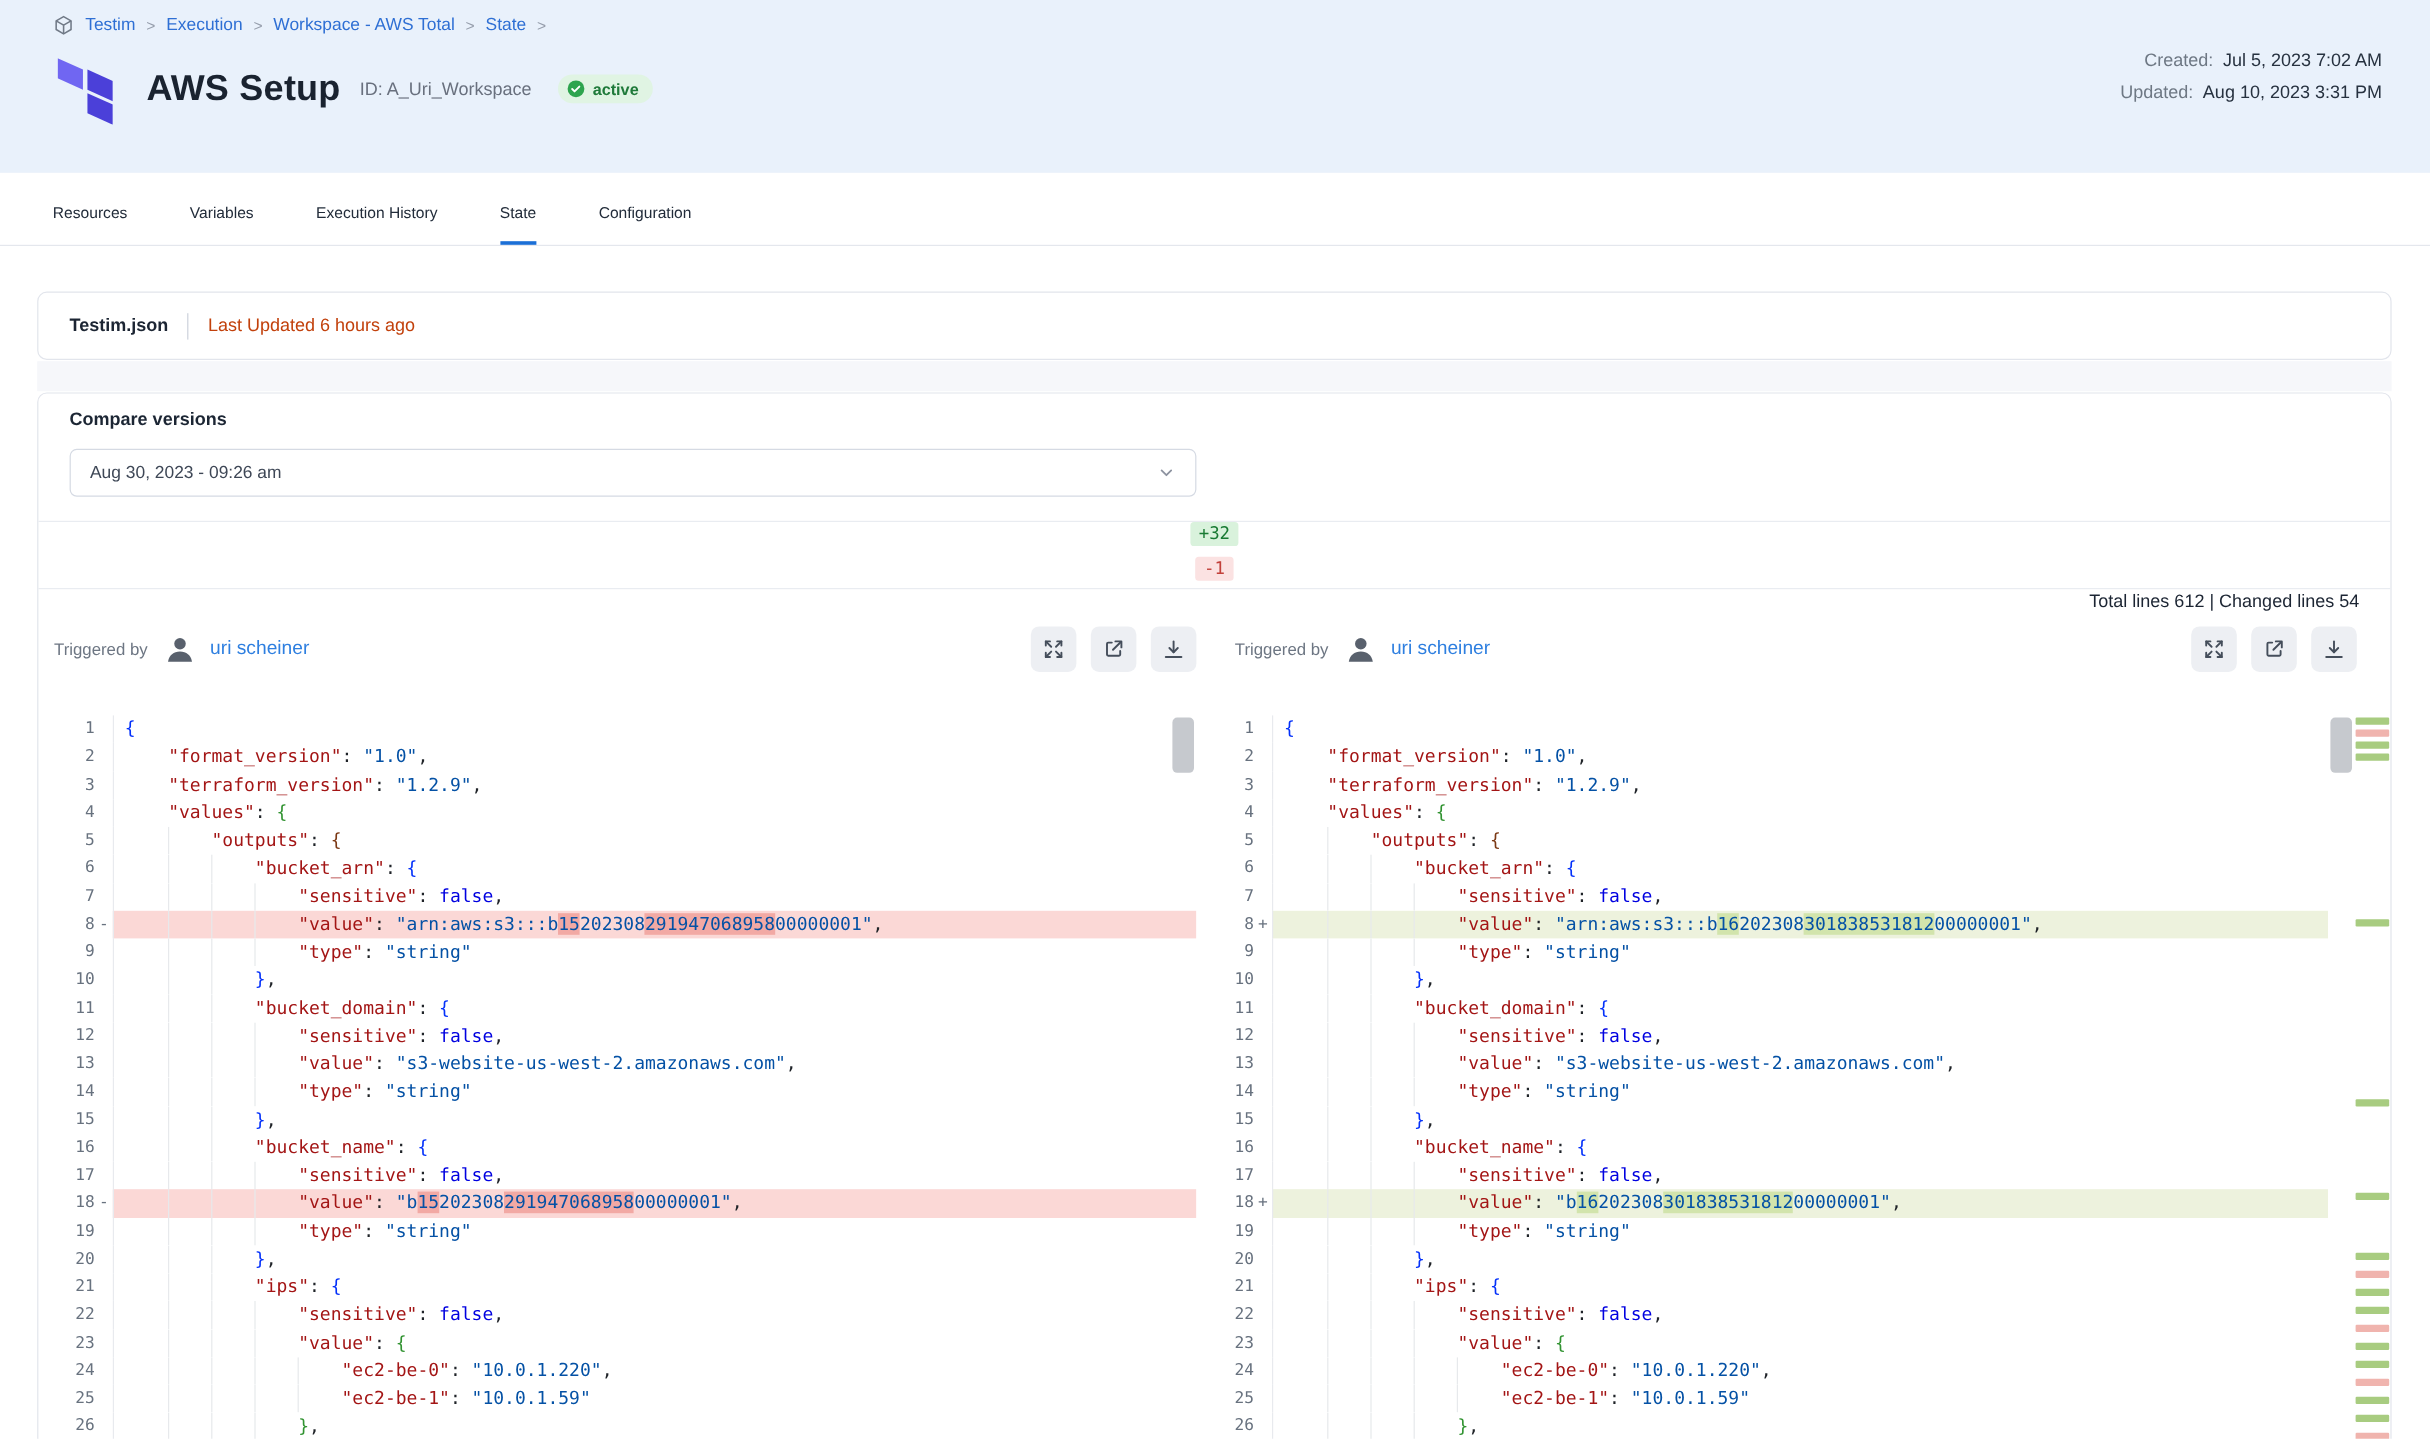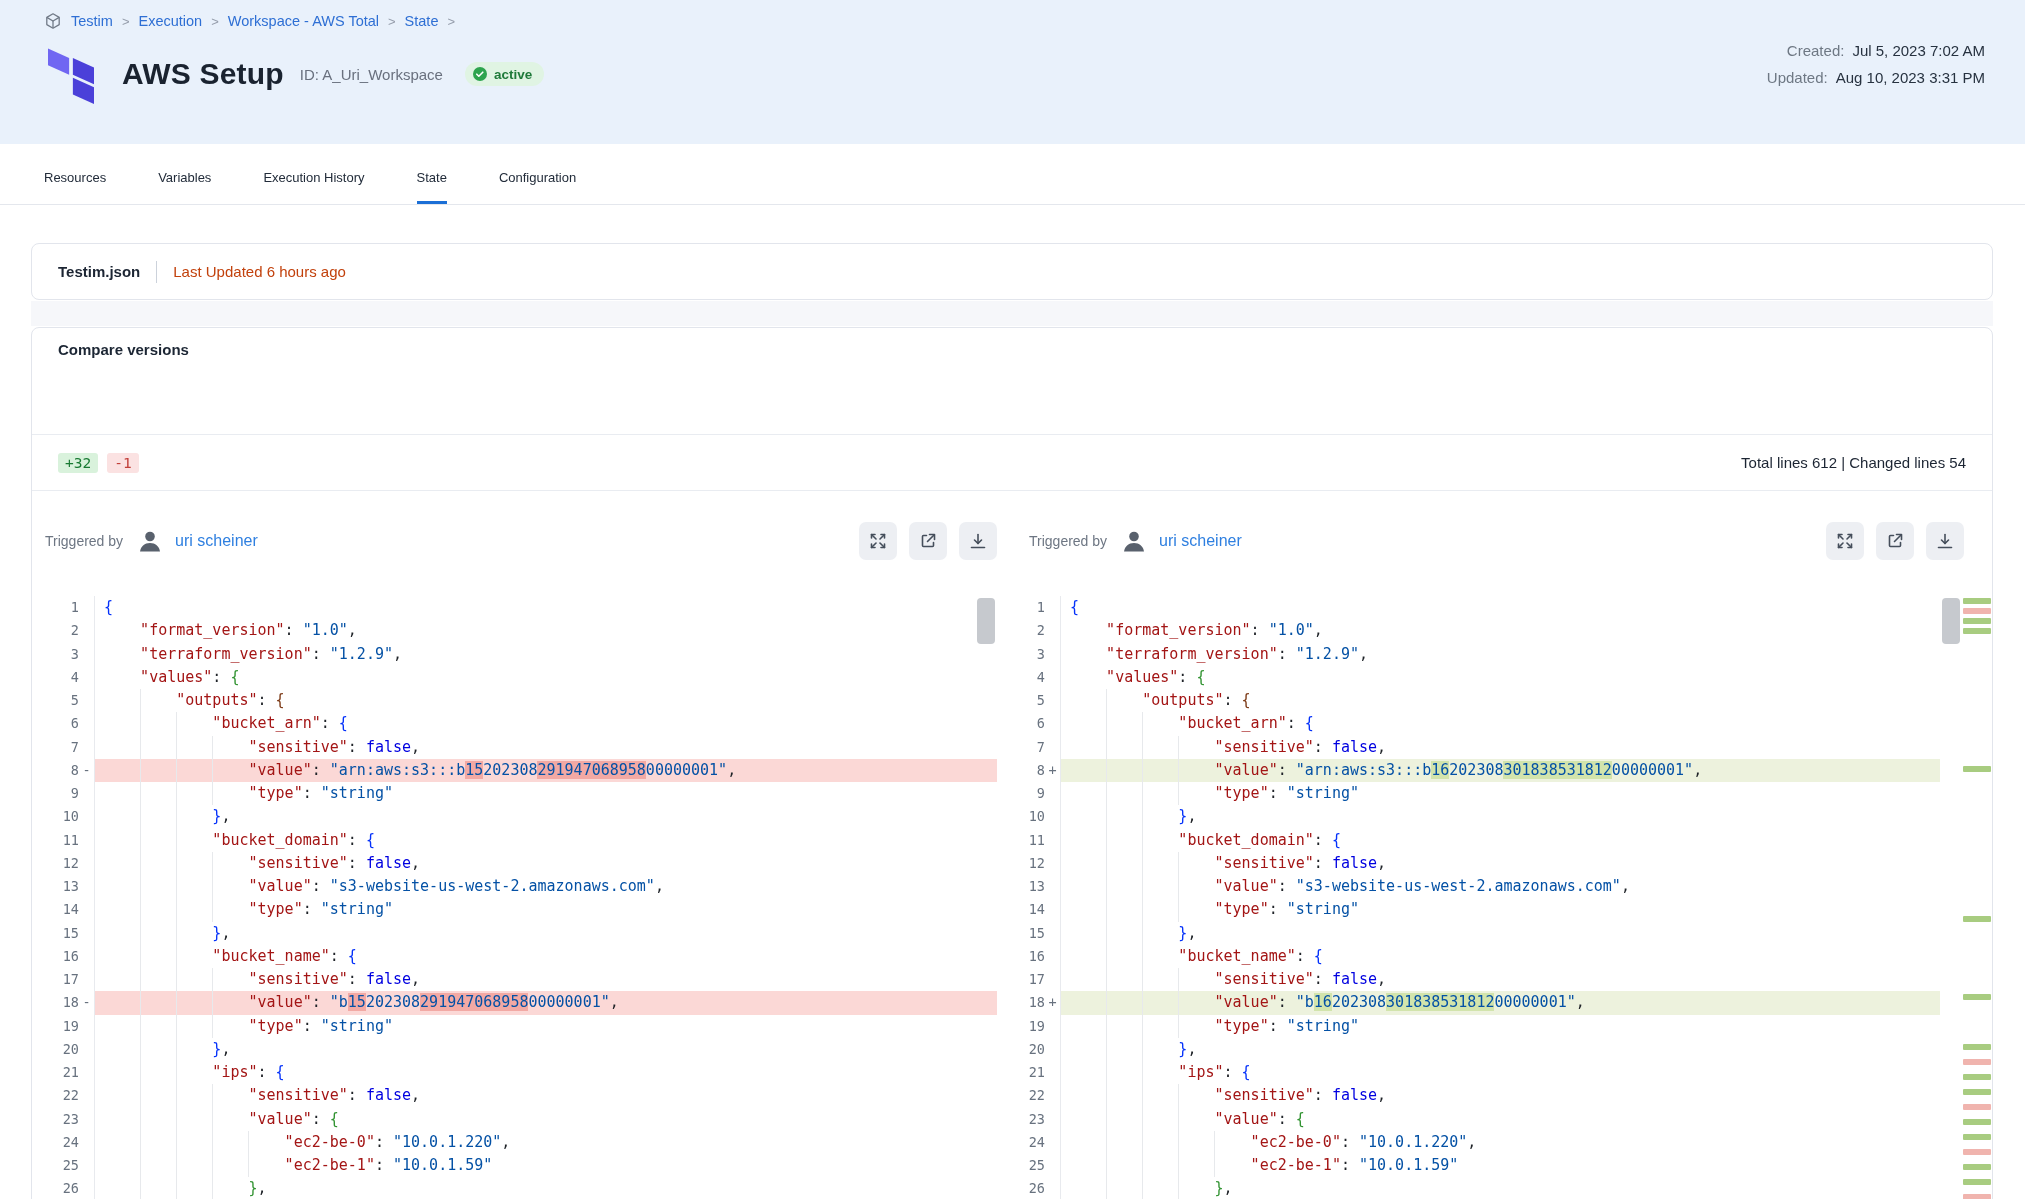--- a/index.html
+++ b/index.html
@@ -33,21 +33,21 @@
   .fupd{font-size:15px;color:#c2410c;}
 
   .main-card{position:absolute;left:31px;top:327px;width:1962px;height:880px;}
   .cmp-title{position:absolute;left:26px;top:13px;font-size:15px;font-weight:700;color:#1c2634;}
   .dd{position:absolute;top:46px;height:40px;border:1px solid #d5dae3;border-radius:6px;background:#fff;
       display:flex;align-items:center;justify-content:space-between;padding:0 16px;font-size:14.5px;color:#3e4756;
       box-sizing:border-box;cursor:pointer;}
   .dd-left{left:26px;width:939px;}
   .dd-right{left:1010px;width:915px;}
   .summary-band{position:absolute;left:0;top:106px;width:100%;height:57px;border-top:1px solid #e9ecf1;
-      border-bottom:1px solid #e9ecf1;display:flex;align-items:center;padding:0 26px;box-sizing:border-box;gap:9px;}
+      border-bottom:1px solid #e9ecf1;display:flex;align-items:center;padding:0 26px;box-sizing:border-box;gap:9px;flex-direction:column;}
   .badge-add,.badge-del{font-family:"DejaVu Sans Mono",monospace;font-size:14.5px;padding:2px 7px;border-radius:3px;}
   .badge-add{background:#d9f2dc;color:#197a33;}
   .badge-del{background:#fbe2e2;color:#c2403a;}
   .totals{margin-left:auto;font-size:15px;color:#1c2533;}
 
   .panel-head{position:absolute;top:178px;height:70px;display:flex;align-items:center;}
   .panel-head.lt{left:13px;width:952px;}
   .panel-head.rt{left:997px;width:935px;}
   .tb-label{font-size:14px;color:#6d7683;margin-right:14px;}
   .user{font-size:16px;color:#2e7fe0;margin-left:12px;cursor:pointer;}
@@ -148,20 +148,28 @@
 
 <section class="card file-card">
   <span class="fname">Testim.json</span>
   <span class="vdiv"></span>
   <span class="fupd">Last Updated 6 hours ago</span>
 </section>
 
 <section class="card main-card">
   <div class="cmp-title">Compare versions</div>
 
+  <div class="dd dd-left">
+    <span>Aug 30, 2023 - 09:26 am</span>
+    <span style="display:flex;">
+      <svg width="16" height="16" viewBox="0 0 16 16" fill="none" stroke="#8d93a0" stroke-width="1.5" stroke-linecap="round" stroke-linejoin="round">
+          <path d="M4 6l4 4 4-4"></path>
+        </svg>
+    </span>
+  </div>
 
   <div class="summary-band">
     <span class="badge-add">+32</span>
     <span class="badge-del">-1</span>
     <span class="totals">Total lines 612 | Changed lines 54</span>
   </div>
 
   <div class="panel-head lt">
     <span class="tb-label">Triggered by</span>
     <span style="display:flex;">

